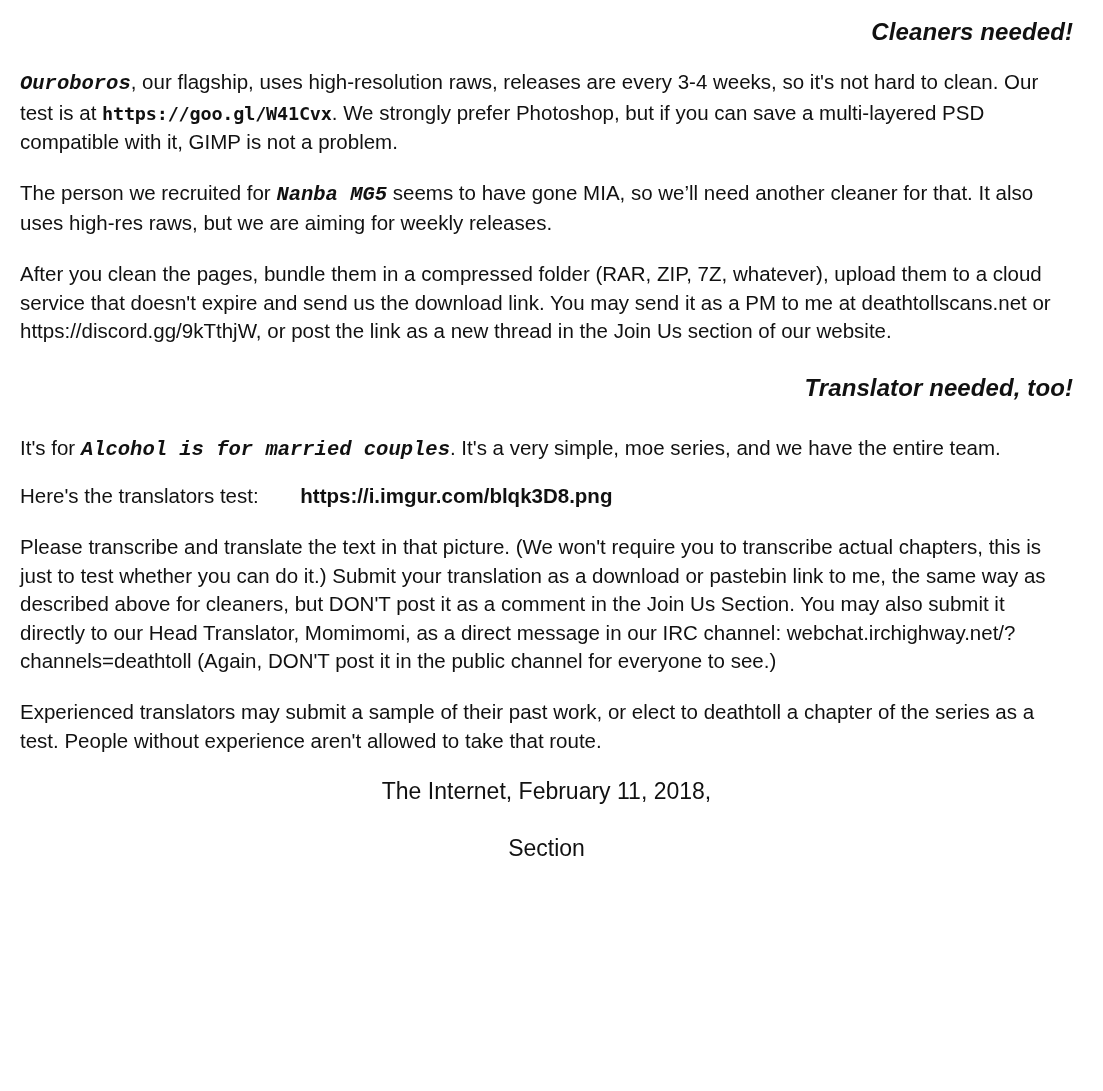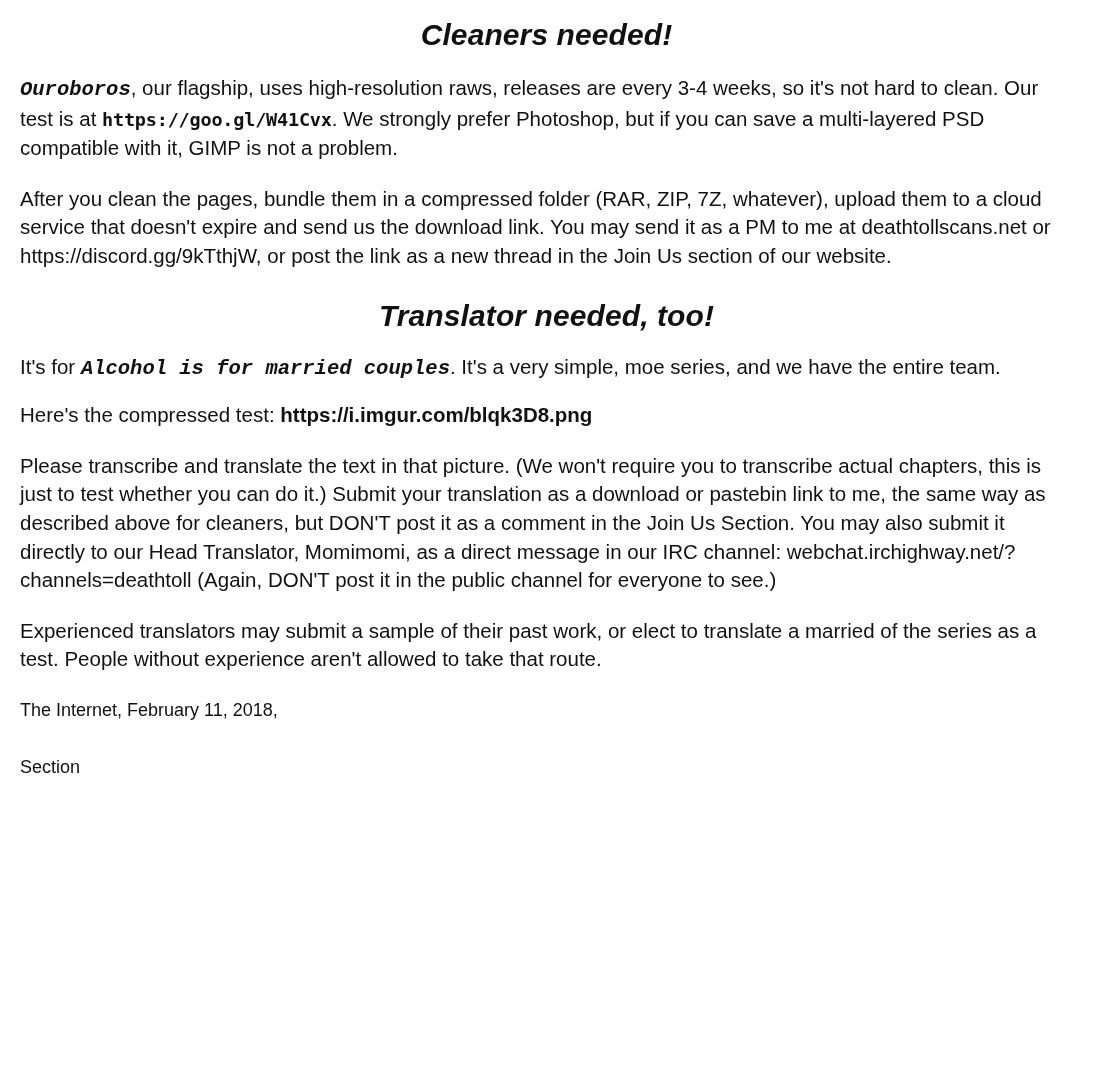--- a/index.html
+++ b/index.html
@@ -15,88 +15,90 @@
     -webkit-font-smoothing: antialiased;
   }
   .page {
     box-sizing: border-box;
     width: 1103px;
     height: 1091px;
     padding: 10px 30px 0 20px;
     position: relative;
   }
   h1.heading {
-    font-size: 30px;
+    font-size: 24px;
     font-style: italic;
     font-weight: bold;
-    text-align: center;
+    text-align: right;
     margin: 8px 0 22px 0;
     letter-spacing: 0.1px;
   }
   h1.heading.second {
     margin-top: 28px;
-    margin-bottom: 20px;
+    margin-bottom: 32px;
   }
   p.para {
     font-size: 20.5px;
     line-height: 28.6px;
     margin: 0 0 22px 0;
     text-align: left;
   }
   p.para.tight {
     margin-bottom: 18px;
   }
   .bi {
     font-weight: bold;
     font-style: italic;
     font-family: Liberation Mono, monospace;
   }
   .b {
     font-weight: bold;
+    margin-left: 36px;
   }
   .mono {
     font-family: "DejaVu Sans Mono", "Liberation Mono", monospace;
     font-weight: bold;
     font-size: 18.5px;
     letter-spacing: -0.2px;
   }
   .signature {
-    text-align: left;
-    font-size: 18px;
+    text-align: center;
+    font-size: 23px;
     line-height: 28.6px;
   }
   .signature .sig-line {
     display: block;
   }
   .signature .sig-gap {
     display: block;
     height: 28px;
   }
 </style>
 </head>
 <body>
 
 <div class="page">
 
   <h1 class="heading">Cleaners needed!</h1>
 
   <p class="para"><span class="bi">Ouroboros</span><span>, our flagship, uses high-resolution raws, releases are every 3-4 weeks, so it's not hard to clean. Our test is at </span><span class="mono">https://goo.gl/W41Cvx</span><span>. We strongly prefer Photoshop, but if you can save a multi-layered PSD compatible with it, GIMP is not a problem.</span></p>
 
+  <p class="para"><span>The person we recruited for </span><span class="bi">Nanba MG5</span><span> seems to have gone MIA, so we’ll need another cleaner for that. It also uses high-res raws, but we are aiming for weekly releases.</span></p>
 
   <p class="para">After you clean the pages, bundle them in a compressed folder (RAR, ZIP, 7Z, whatever), upload them to a cloud service that doesn't expire and send us the download link. You may send it as a PM to me at deathtollscans.net or https://discord.gg/9kTthjW, or post the link as a new thread in the Join Us section of our website.</p>
 
   <h1 class="heading second">Translator needed, too!</h1>
 
   <p class="para tight"><span>It's for </span><span class="bi">Alcohol is for married couples</span><span>. It's a very simple, moe series, and we have the entire team.</span></p>
 
-  <p class="para"><span>Here's the compressed test: </span><span class="b">https://i.imgur.com/blqk3D8.png</span></p>
+  <p class="para"><span>Here's the translators test: </span><span class="b">https://i.imgur.com/blqk3D8.png</span></p>
 
   <p class="para">Please transcribe and translate the text in that picture. (We won't require you to transcribe actual chapters, this is just to test whether you can do it.) Submit your translation as a download or pastebin link to me, the same way as described above for cleaners, but DON'T post it as a comment in the Join Us Section. You may also submit it directly to our Head Translator, Momimomi, as a direct message in our IRC channel: webchat.irchighway.net/?channels=deathtoll (Again, DON'T post it in the public channel for everyone to see.)</p>
 
-  <p class="para">Experienced translators may submit a sample of their past work, or elect to translate a married of the series as a test. People without experience aren't allowed to take that route.</p>
+  <p class="para">Experienced translators may submit a sample of their past work, or elect to deathtoll a chapter of the series as a test. People without experience aren't allowed to take that route.</p>
 
   <div class="signature">
     <span class="sig-line">The Internet, February 11, 2018,</span>
     <span class="sig-gap"></span>
     <span class="sig-line">Section</span>
   </div>
 
 </div>
 
 </body></html>

